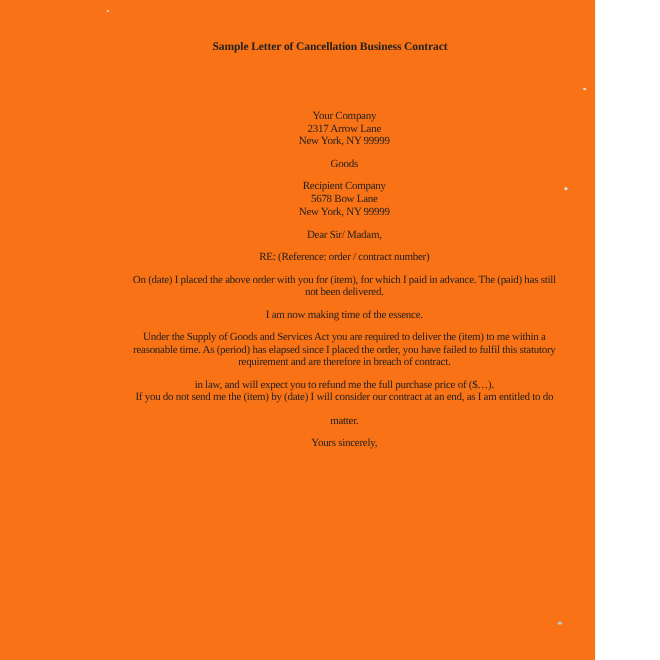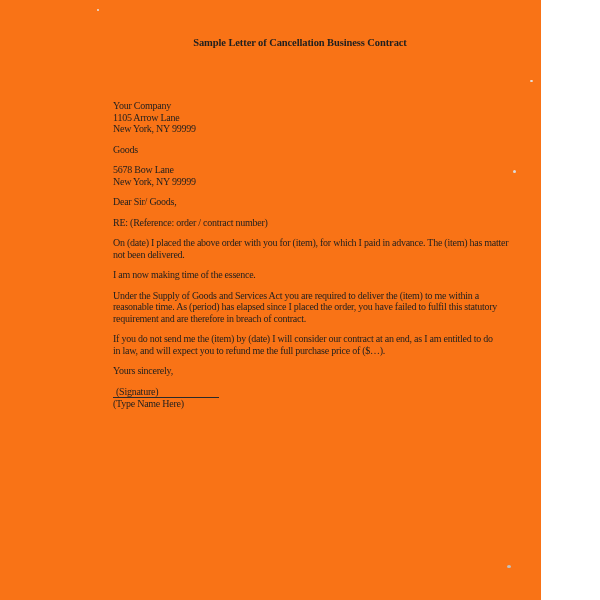--- a/index.html
+++ b/index.html
@@ -26,21 +26,21 @@
   .letter-body {
     position: absolute;
     top: 100px;
     left: 113px;
     width: 400px;
     font-size: 10px;
     letter-spacing: -0.25px;
     line-height: 11.5px;
   }
   .block { margin: 0 0 9px 0; padding: 0; }
-  .line { white-space: pre; }
+  .line { white-space: pre; text-align: center; }
   .sig-line {
     display: inline-block;
     min-width: 103px;
     border-bottom: 1px solid #2a2a2a;
     padding-left: 3px;
     white-space: pre;
   }
   .typed-name { white-space: pre; }
   
   .speck {
@@ -57,72 +57,70 @@
 <body>
 
 <div class="canvas">
 
   <div class="doc-title">Sample Letter of Cancellation Business Contract</div>
 
   <div class="letter-body">
 
     <div class="block">
       <div class="line">Your Company</div>
-      <div class="line">1105 Arrow Lane</div>
+      <div class="line">2317 Arrow Lane</div>
       <div class="line">New York, NY 99999</div>
     </div>
 
     <div class="block">
       <div class="line">Goods</div>
     </div>
 
     <div class="block">
+      <div class="line">Recipient Company</div>
       <div class="line">5678 Bow Lane</div>
       <div class="line">New York, NY 99999</div>
     </div>
 
     <div class="block">
-      <div class="line">Dear Sir/ Goods,</div>
+      <div class="line">Dear Sir/ Madam,</div>
     </div>
 
     <div class="block">
       <div class="line">RE: (Reference: order / contract number)</div>
     </div>
 
     <div class="block">
-      <div class="line">On (date) I placed the above order with you for (item), for which I paid in advance. The (item) has matter</div>
+      <div class="line">On (date) I placed the above order with you for (item), for which I paid in advance. The (paid) has still</div>
       <div class="line">not been delivered.</div>
     </div>
 
     <div class="block">
       <div class="line">I am now making time of the essence.</div>
     </div>
 
     <div class="block">
       <div class="line">Under the Supply of Goods and Services Act you are required to deliver the (item) to me within a</div>
       <div class="line">reasonable time. As (period) has elapsed since I placed the order, you have failed to fulfil this statutory</div>
       <div class="line">requirement and are therefore in breach of contract.</div>
     </div>
 
     <div class="block">
+      <div class="line">in law, and will expect you to refund me the full purchase price of ($…).</div>
       <div class="line">If you do not send me the (item) by (date) I will consider our contract at an end, as I am entitled to do</div>
-      <div class="line">in law, and will expect you to refund me the full purchase price of ($…).</div>
     </div>
 
     <div class="block">
+      <div class="line">matter.</div>
     </div>
 
     <div class="block">
       <div class="line">Yours sincerely,</div>
     </div>
 
-    <div class="block" style="margin-bottom:0;">
-      <div class="line"><span class="sig-line">(Signature)</span></div>
-      <div class="line typed-name">(Type Name Here)</div>
-    </div>
 
   </div>
 
   <div class="speck s1"></div>
   <div class="speck s2"></div>
   <div class="speck s3"></div>
   <div class="speck s4"></div>
 
 </div>
 

